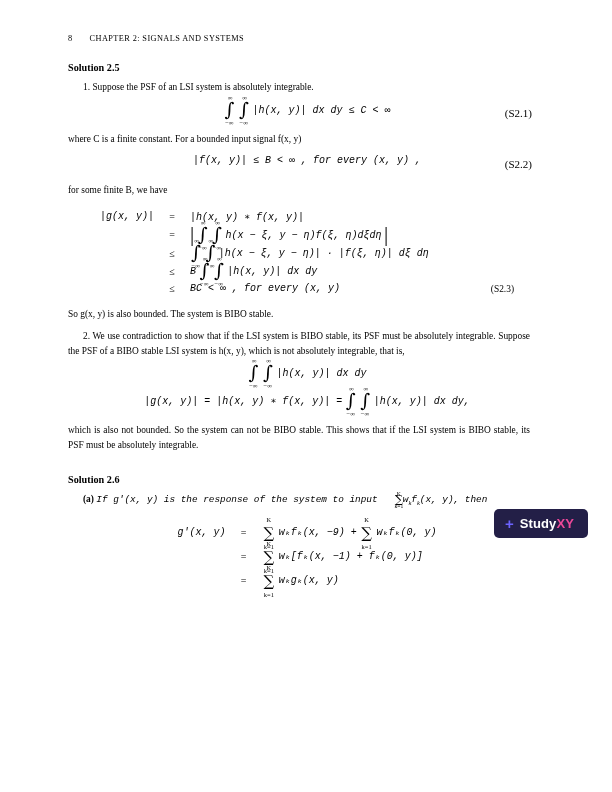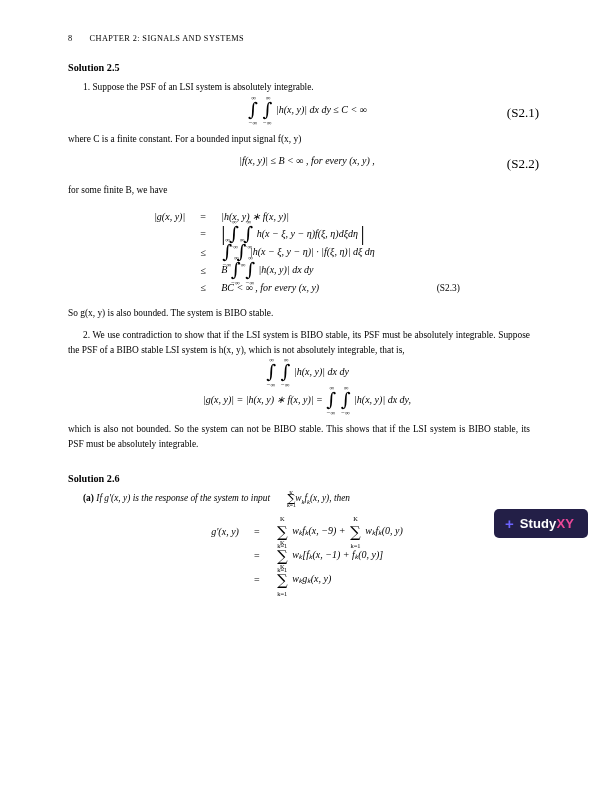--- a/index.html
+++ b/index.html
@@ -55,27 +55,27 @@
     position: relative;
     margin: 9px 0 10px 0;
     min-height: 18px;
   }
   .eq-center {
     text-align: center;
     font-size: 10px;
   }
   .eqno {
     position: absolute;
-    right: 7px;
+    right: 14px;
     top: 50%;
     transform: translateY(-50%);
-    font-size: 13px;
+    font-size: 11px;
   }
   
-  .mi { font-family: Liberation Serif, serif; font-style: italic; }
+  .mi { font-family: Liberation Mono, monospace; font-style: italic; }
   .mo { font-family: "Liberation Serif", serif; font-style: normal; }
   .intg {
     font-family: "DejaVu Serif", serif;
     font-size: 19px;
     line-height: 0;
     position: relative;
     top: 2px;
   }
   .intwrap {
     display: inline-block;

